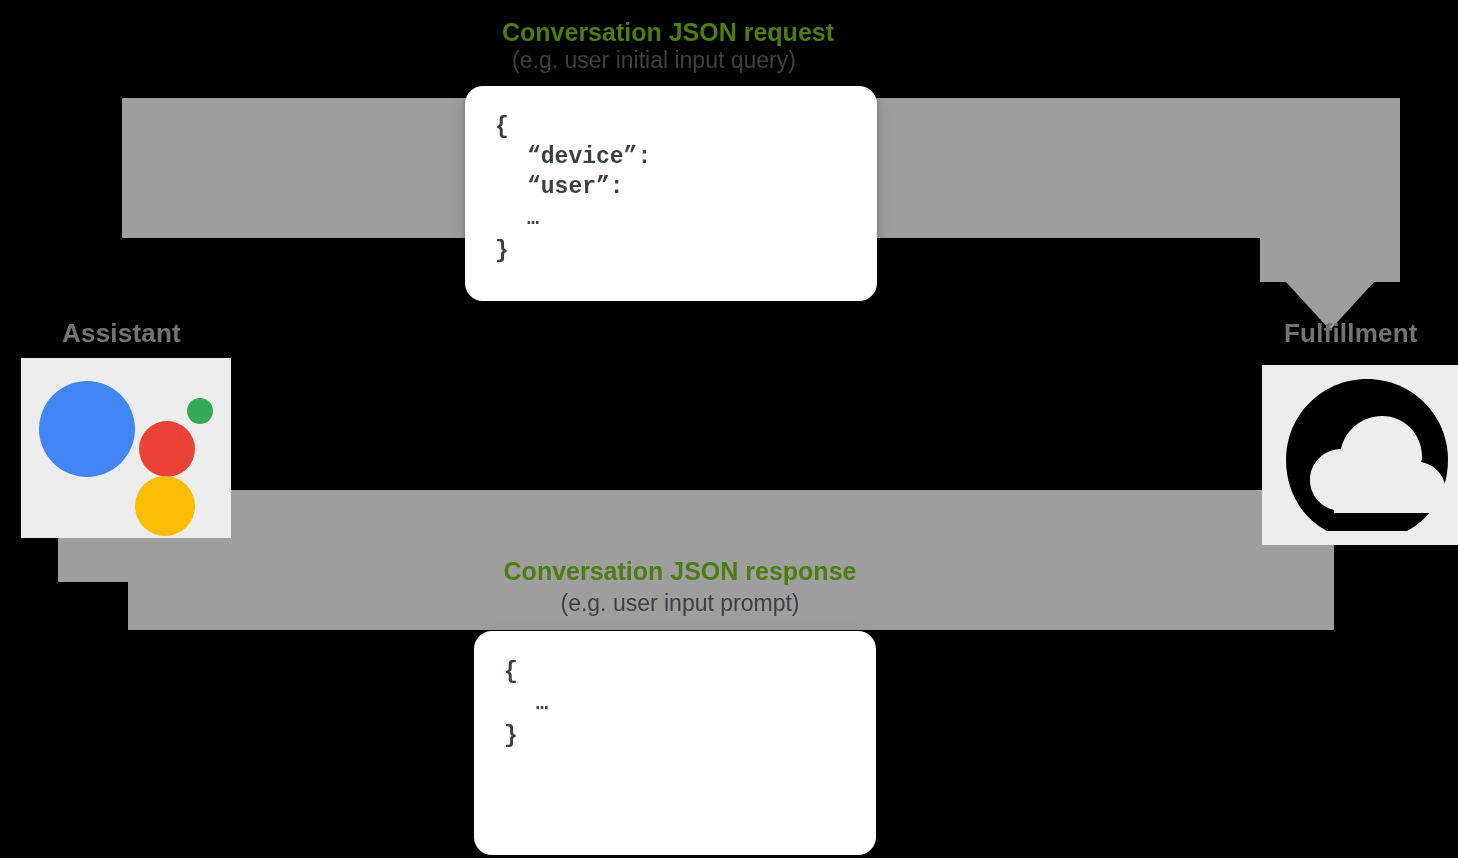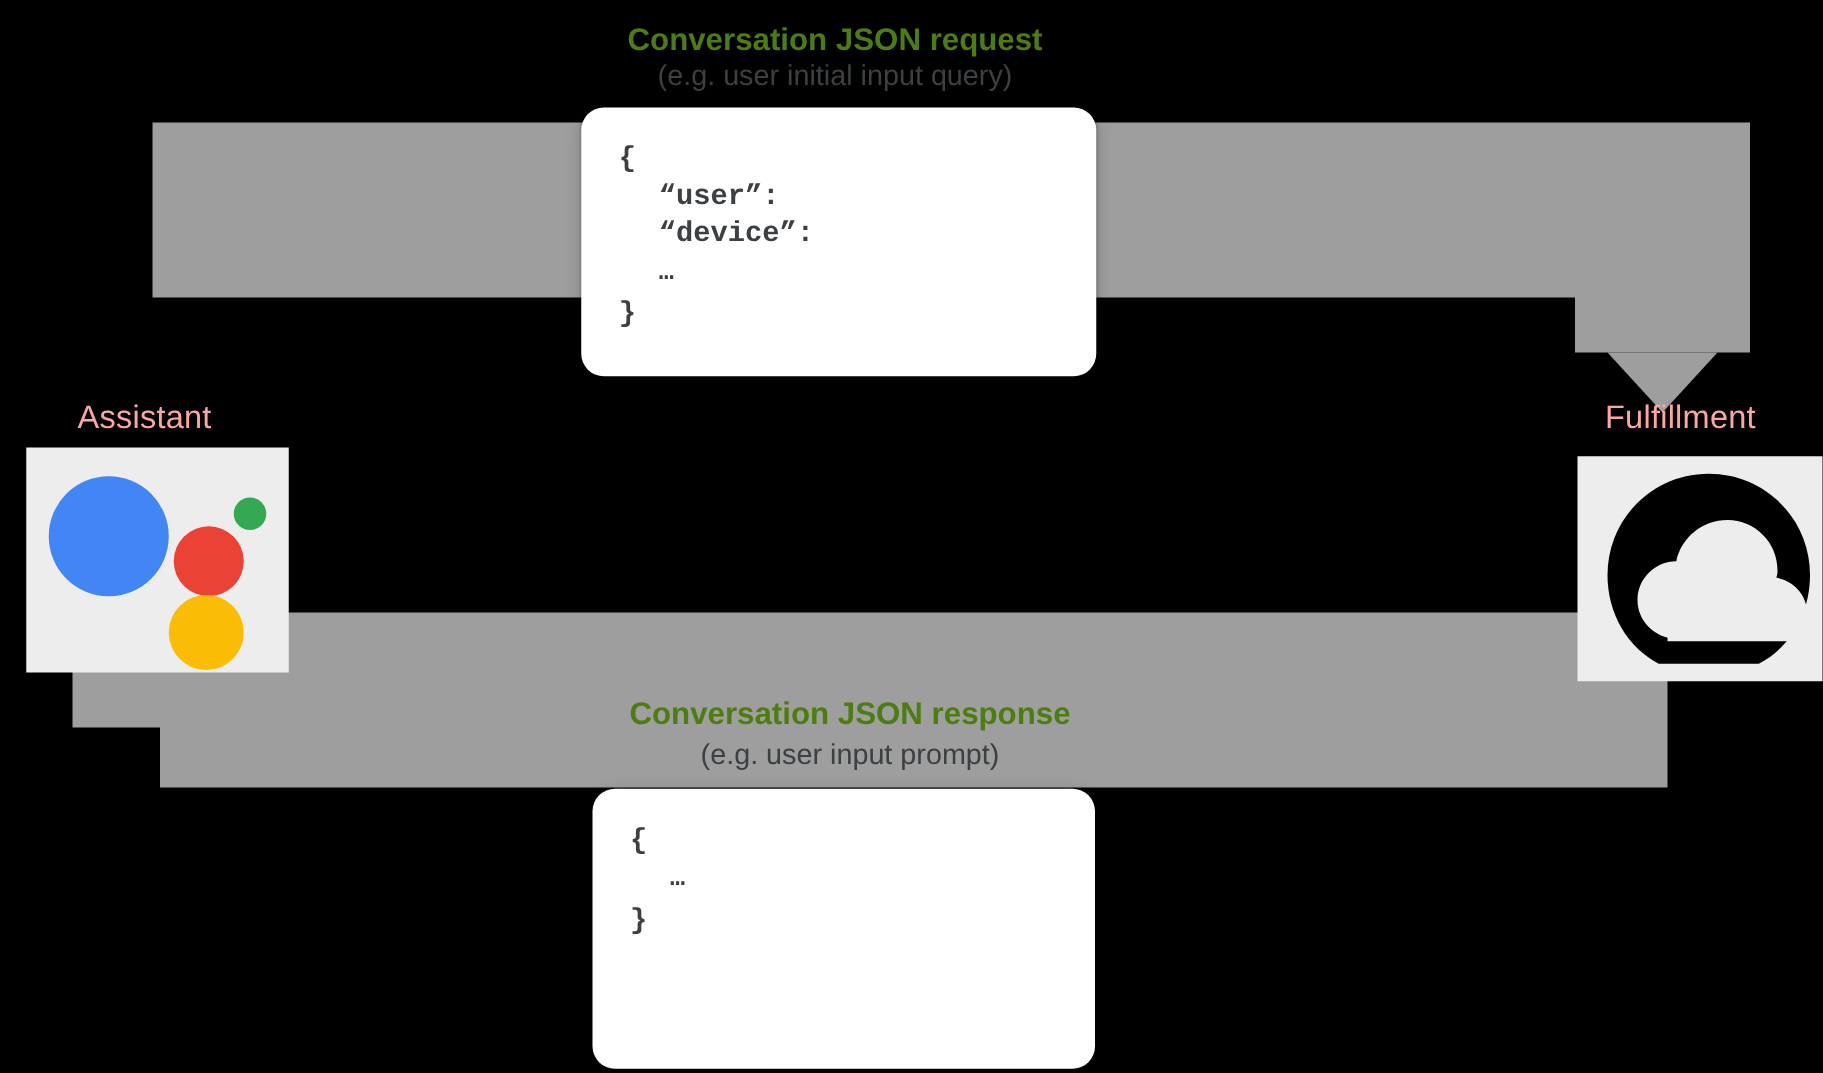--- a/index.html
+++ b/index.html
@@ -51,23 +51,23 @@
   .ga-yellow { left: 114px; top: 118px; width: 60px; height: 60px; background: #fbbc04; }
   .ga-green  { left: 166px; top: 40px;  width: 26px; height: 26px; background: #34a853; }
 
   
   #cloud-svg { position: absolute; left: 8px; top: 8px; }
 
   
   .label-endpoint {
     position: absolute;
     font-size: 26px;
-    font-weight: 400;
+    font-weight: 700;
     letter-spacing: .2px;
-    color: #fca5a5;
+    color: #737373;
     white-space: nowrap;
   }
   #assistant-label   { left: 62px;   top: 318px; }
   #fulfillment-label { left: 1284px; top: 318px; }
 
   .flow-title {
     position: absolute;
     text-align: center;
     font-size: 25px;
     font-weight: 700;
@@ -78,21 +78,21 @@
   .flow-sub {
     position: absolute;
     text-align: center;
     font-size: 23px;
     font-weight: 400;
     color: #3c4043;
     white-space: nowrap;
     transform: translateX(-50%);
   }
   #request-title  { left: 668px; top: 18px; }
-  #request-sub    { left: 668px; top: 47px; }
+  #request-sub    { left: 654px; top: 47px; }
   #response-title { left: 680px; top: 557px; }
   #response-sub   { left: 680px; top: 590px; text-align: center; }
 
   
   .json-card {
     position: absolute;
     background: #ffffff;
     border-radius: 18px;
     box-shadow: 0 1px 3px rgba(0,0,0,.28), 0 4px 14px rgba(0,0,0,.18);
     padding: 26px 30px;
@@ -147,22 +147,22 @@
       <rect x="64" y="118" width="104" height="22" fill="#ededed"></rect>
     </svg>
   </div>
   <div class="label-endpoint" id="fulfillment-label">Fulfillment</div>
 
   <div class="flow-title" id="request-title">Conversation JSON request</div>
   <div class="flow-sub" id="request-sub">(e.g. user initial input query)</div>
 
   <div class="json-card" id="request-card">
     <div class="json-line">{</div>
+    <div class="json-line indent">“device”:</div>
     <div class="json-line indent">“user”:</div>
-    <div class="json-line indent">“device”:</div>
     <div class="json-line ellipsis">…</div>
     <div class="json-line">}</div>
   </div>
 
   <div class="flow-title" id="response-title">Conversation JSON response</div>
   <div class="flow-sub" id="response-sub">(e.g. user input prompt)</div>
 
   <div class="json-card" id="response-card">
     <div class="json-line">{</div>
     <div class="json-line ellipsis">…</div>

